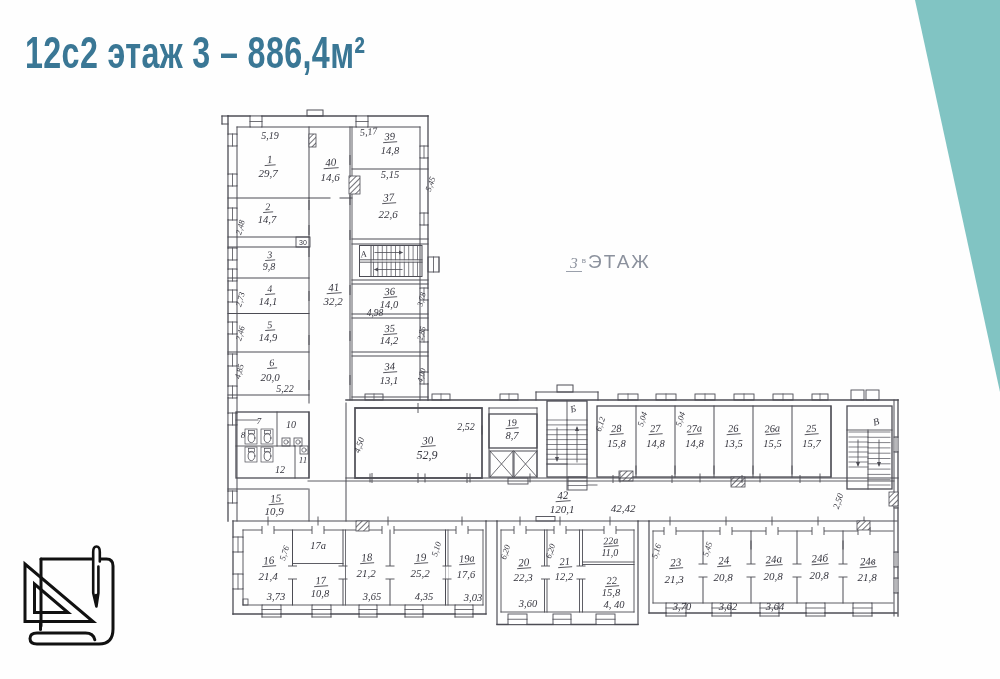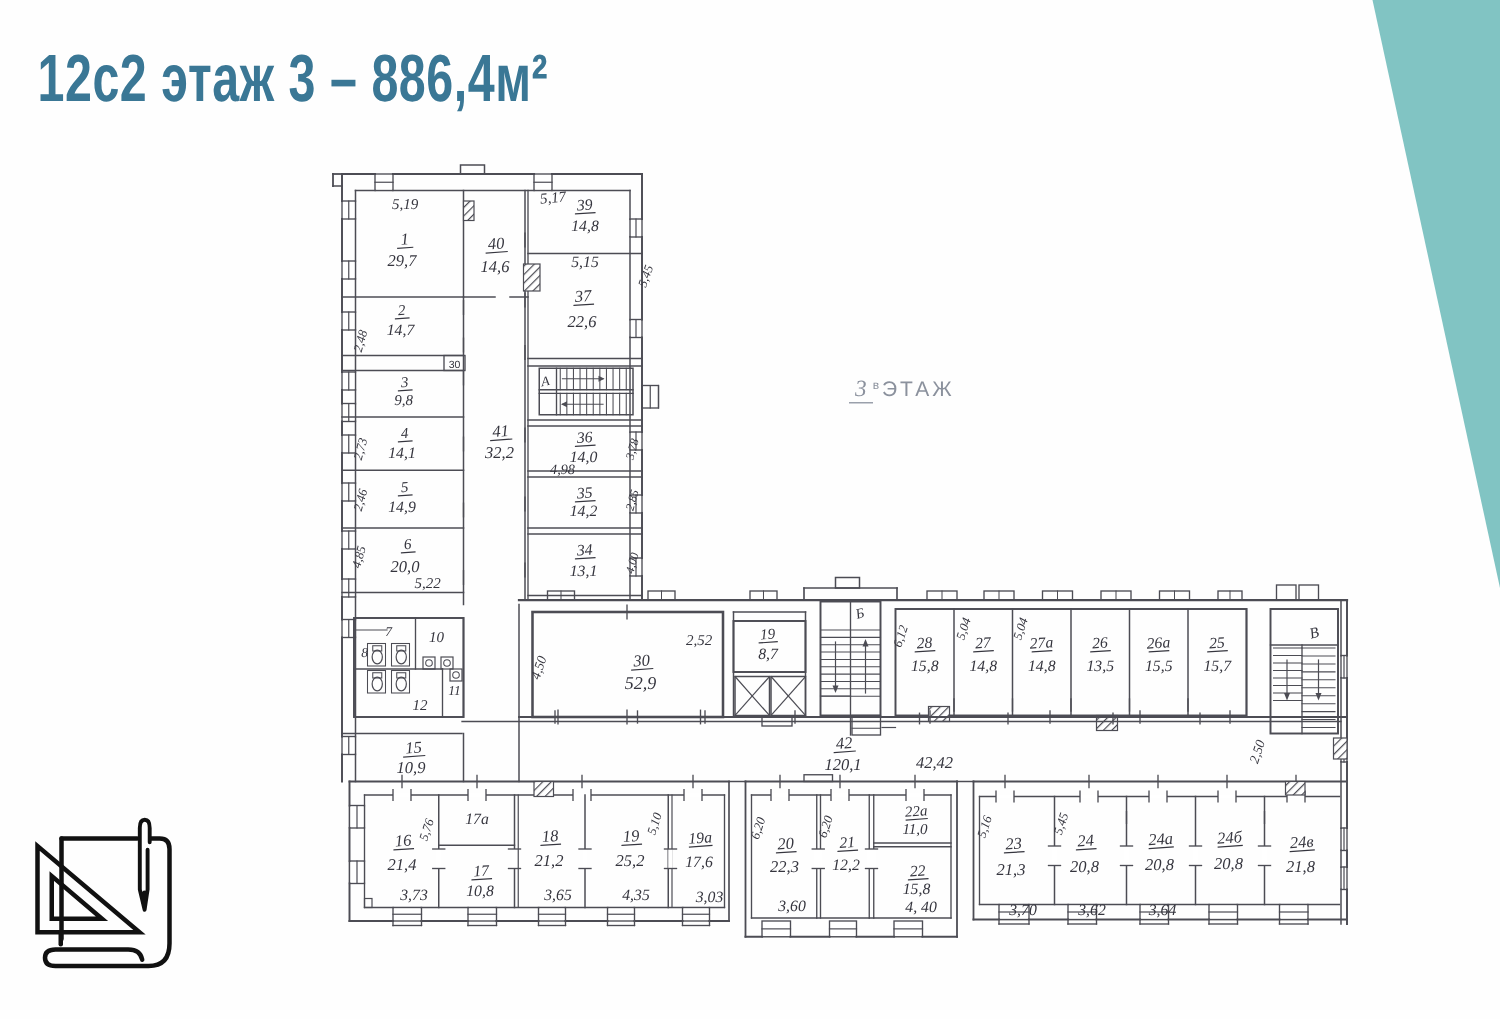--- a/index.html
+++ b/index.html
@@ -2,21 +2,21 @@
 <html><head><meta charset="utf-8">
 <style>
 html,body{margin:0;padding:0;}
 body{width:1000px;height:679px;position:relative;background:#fefefe;overflow:hidden;
 font-family:"Liberation Sans",sans-serif;}
 .title{position:absolute;left:25px;top:28px;color:#3a7795;font-size:44.5px;font-weight:bold;
 transform:scale(0.725,1.0);transform-origin:left top;white-space:nowrap;letter-spacing:0.5px;}
 .floor{position:absolute;left:566px;top:251px;color:#8b919d;}
 .f3{font-family:"Liberation Serif",serif;font-style:italic;font-size:15.5px;border-bottom:1px solid #9aa0ab;padding:0 4px;}
 .fv{font-size:8px;vertical-align:5px;}
-.fe{font-size:14px;letter-spacing:2px;margin-left:2px;}
+.fe{font-size:19px;letter-spacing:2px;margin-left:2px;}
 </style></head>
 <body>
 <svg width="1000" height="679" viewBox="0 0 1000 679" style="position:absolute;left:0;top:0">
 <defs>
 <pattern id="ht" width="4" height="4" patternTransform="rotate(45)" patternUnits="userSpaceOnUse">
 <rect width="4" height="4" fill="#ffffff"></rect>
         <line x1="0" y1="0" x2="0" y2="4" stroke="#4c4c54" stroke-width="1.6"></line>
 </pattern>
 </defs>
 <polygon points="915,0 1000,0 1000,392" fill="#81c4c3"></polygon>

